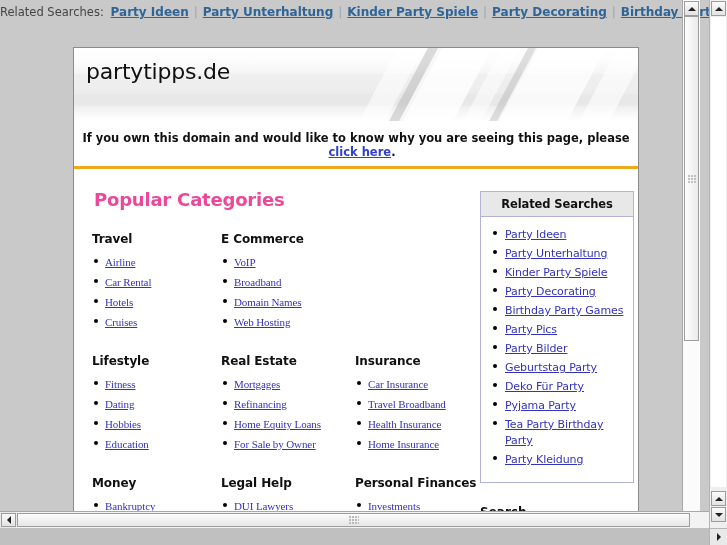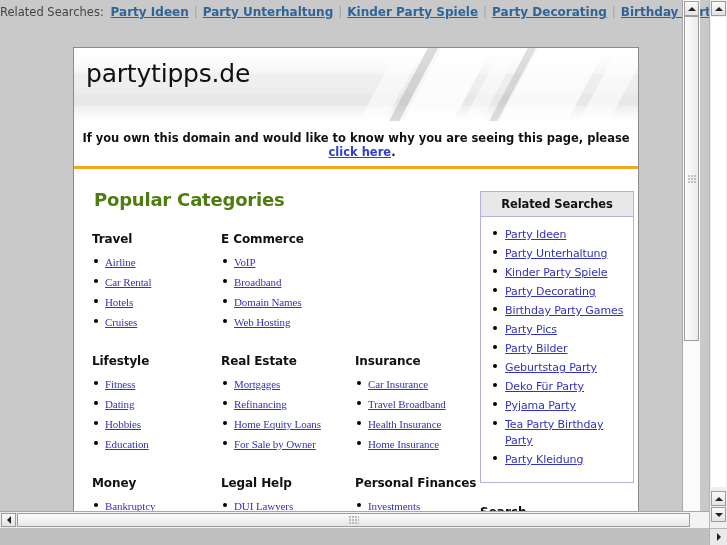--- a/index.html
+++ b/index.html
@@ -112,21 +112,21 @@
     height: 12px;
     background: rgba(238,238,238,0.75);
   }
   .band.b1 { top: 26px; }
   .band.b2 { top: 46px; background: rgba(230,230,230,0.6); }
 
   .site-title {
     position: absolute;
     left: 12px;
     top: 11px;
-    font-size: 25px;
+    font-size: 22px;
     color: #101010;
     font-family: "DejaVu Sans", "Liberation Sans", sans-serif;
     letter-spacing: -0.2px;
     z-index: 5;
   }
 
   
   .notice {
     padding: 10px 0 7px 0;
     text-align: center;
@@ -154,21 +154,21 @@
   .main-col {
     position: absolute;
     left: 18px;
     top: 20px;
     width: 385px;
   }
 
   .page-title {
     font-size: 18px;
     font-weight: bold;
-    color: #4d7c0f;
+    color: #ec4899;
     margin: 0 0 22px 2px;
     letter-spacing: -0.2px;
   }
 
   .cat-grid {
     display: block;
   }
   .cat-row {
     display: flex;
     margin-bottom: 21px;

